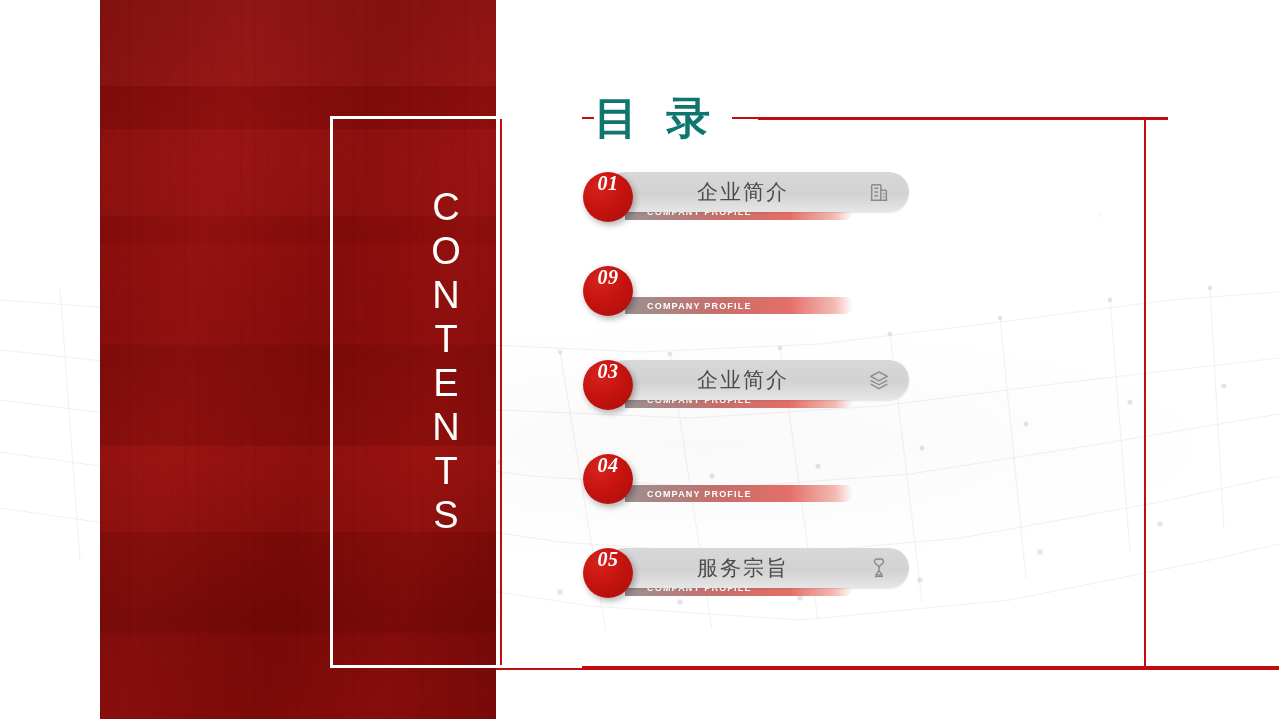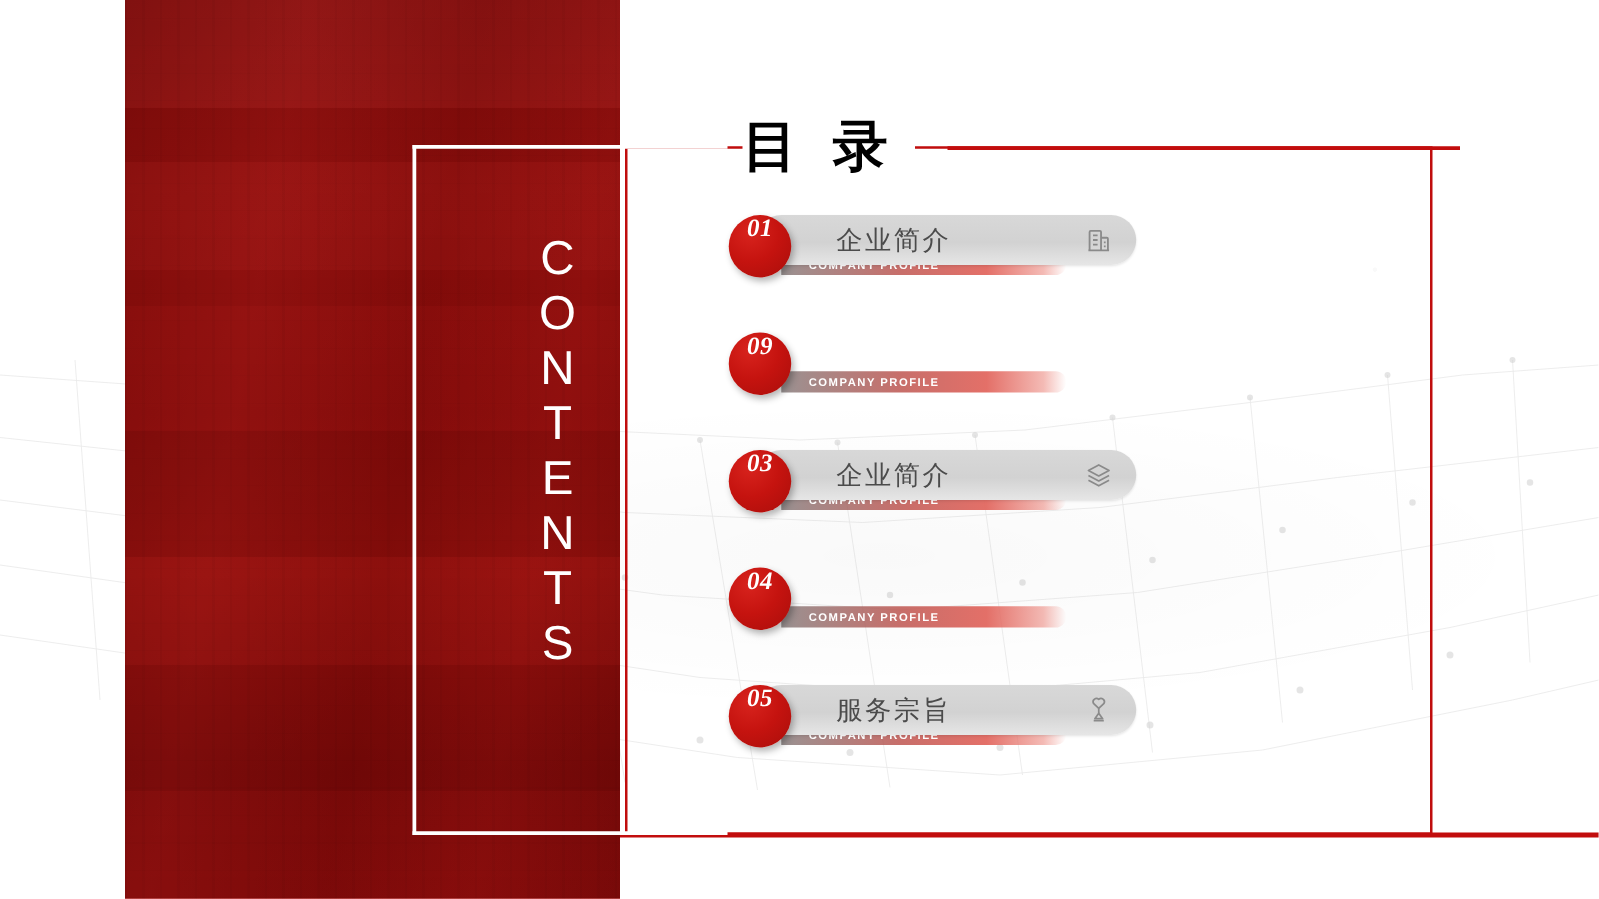--- a/index.html
+++ b/index.html
@@ -84,21 +84,21 @@
     border:2px solid #c00d0d;
     z-index:2;
   }
 
   
   .heading{
     position:absolute; left:594px; top:94px; z-index:8;
     display:flex; align-items:center; gap:26px;
   }
   .heading .title{
-    color:#000000;
+    color:#0f766e;
     font-size:44px;
     font-weight:700;
     letter-spacing:8px;
     line-height:48px;
     font-family:"Liberation Sans", sans-serif;
     background:#ffffff;
     padding:0 14px 0 0;
   }
 
   
@@ -114,21 +114,21 @@
 
   .pill{
     position:absolute; left:22px; top:0;
     width:304px; height:40px;
     border-radius:20px;
     background:linear-gradient(180deg,#d8d8d8 0%, #d2d2d2 55%, #e6e6e6 100%);
     box-shadow:0 1px 2px rgba(0,0,0,.10);
     display:flex; align-items:center;
   }
   .pill .label{
-    margin-left:64px;
+    margin-left:92px;
     color:#4b4b4b;
     font-size:21px;
     letter-spacing:2px;
     font-family:"Liberation Sans", sans-serif;
     white-space:nowrap;
   }
   .pill .icon{
     position:absolute; right:18px; top:50%;
     transform:translateY(-50%);
     width:24px; height:24px;

